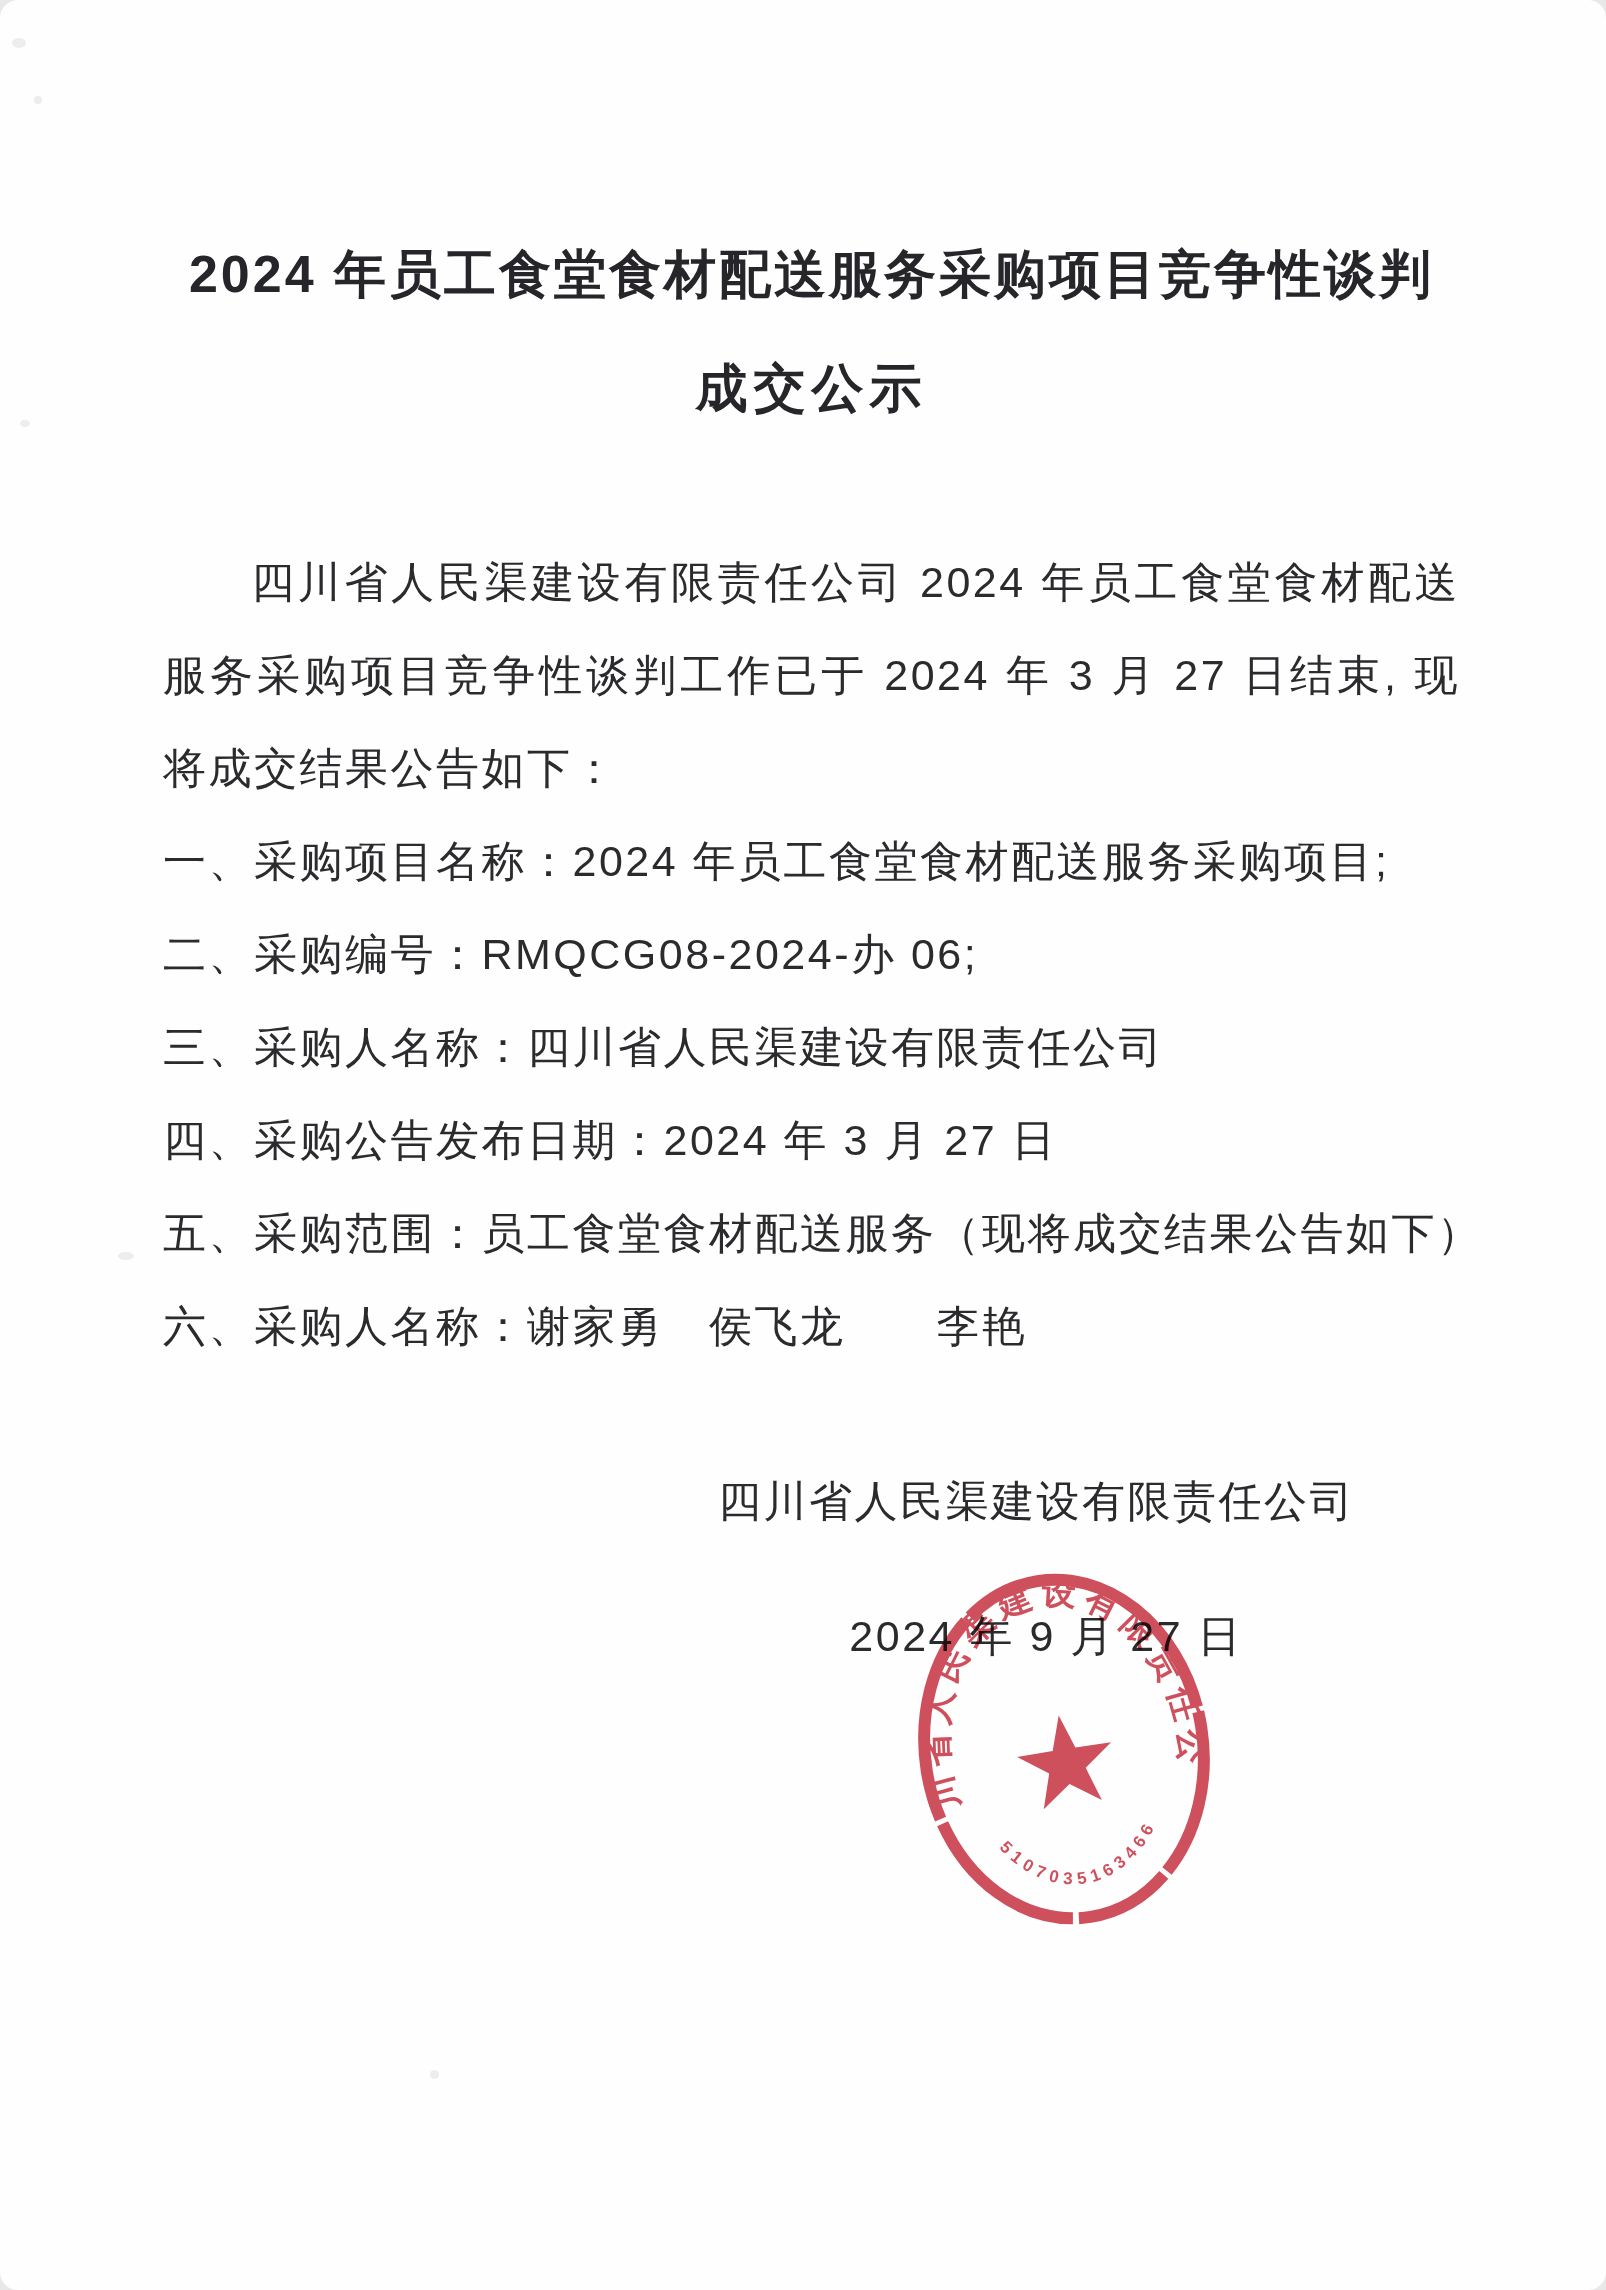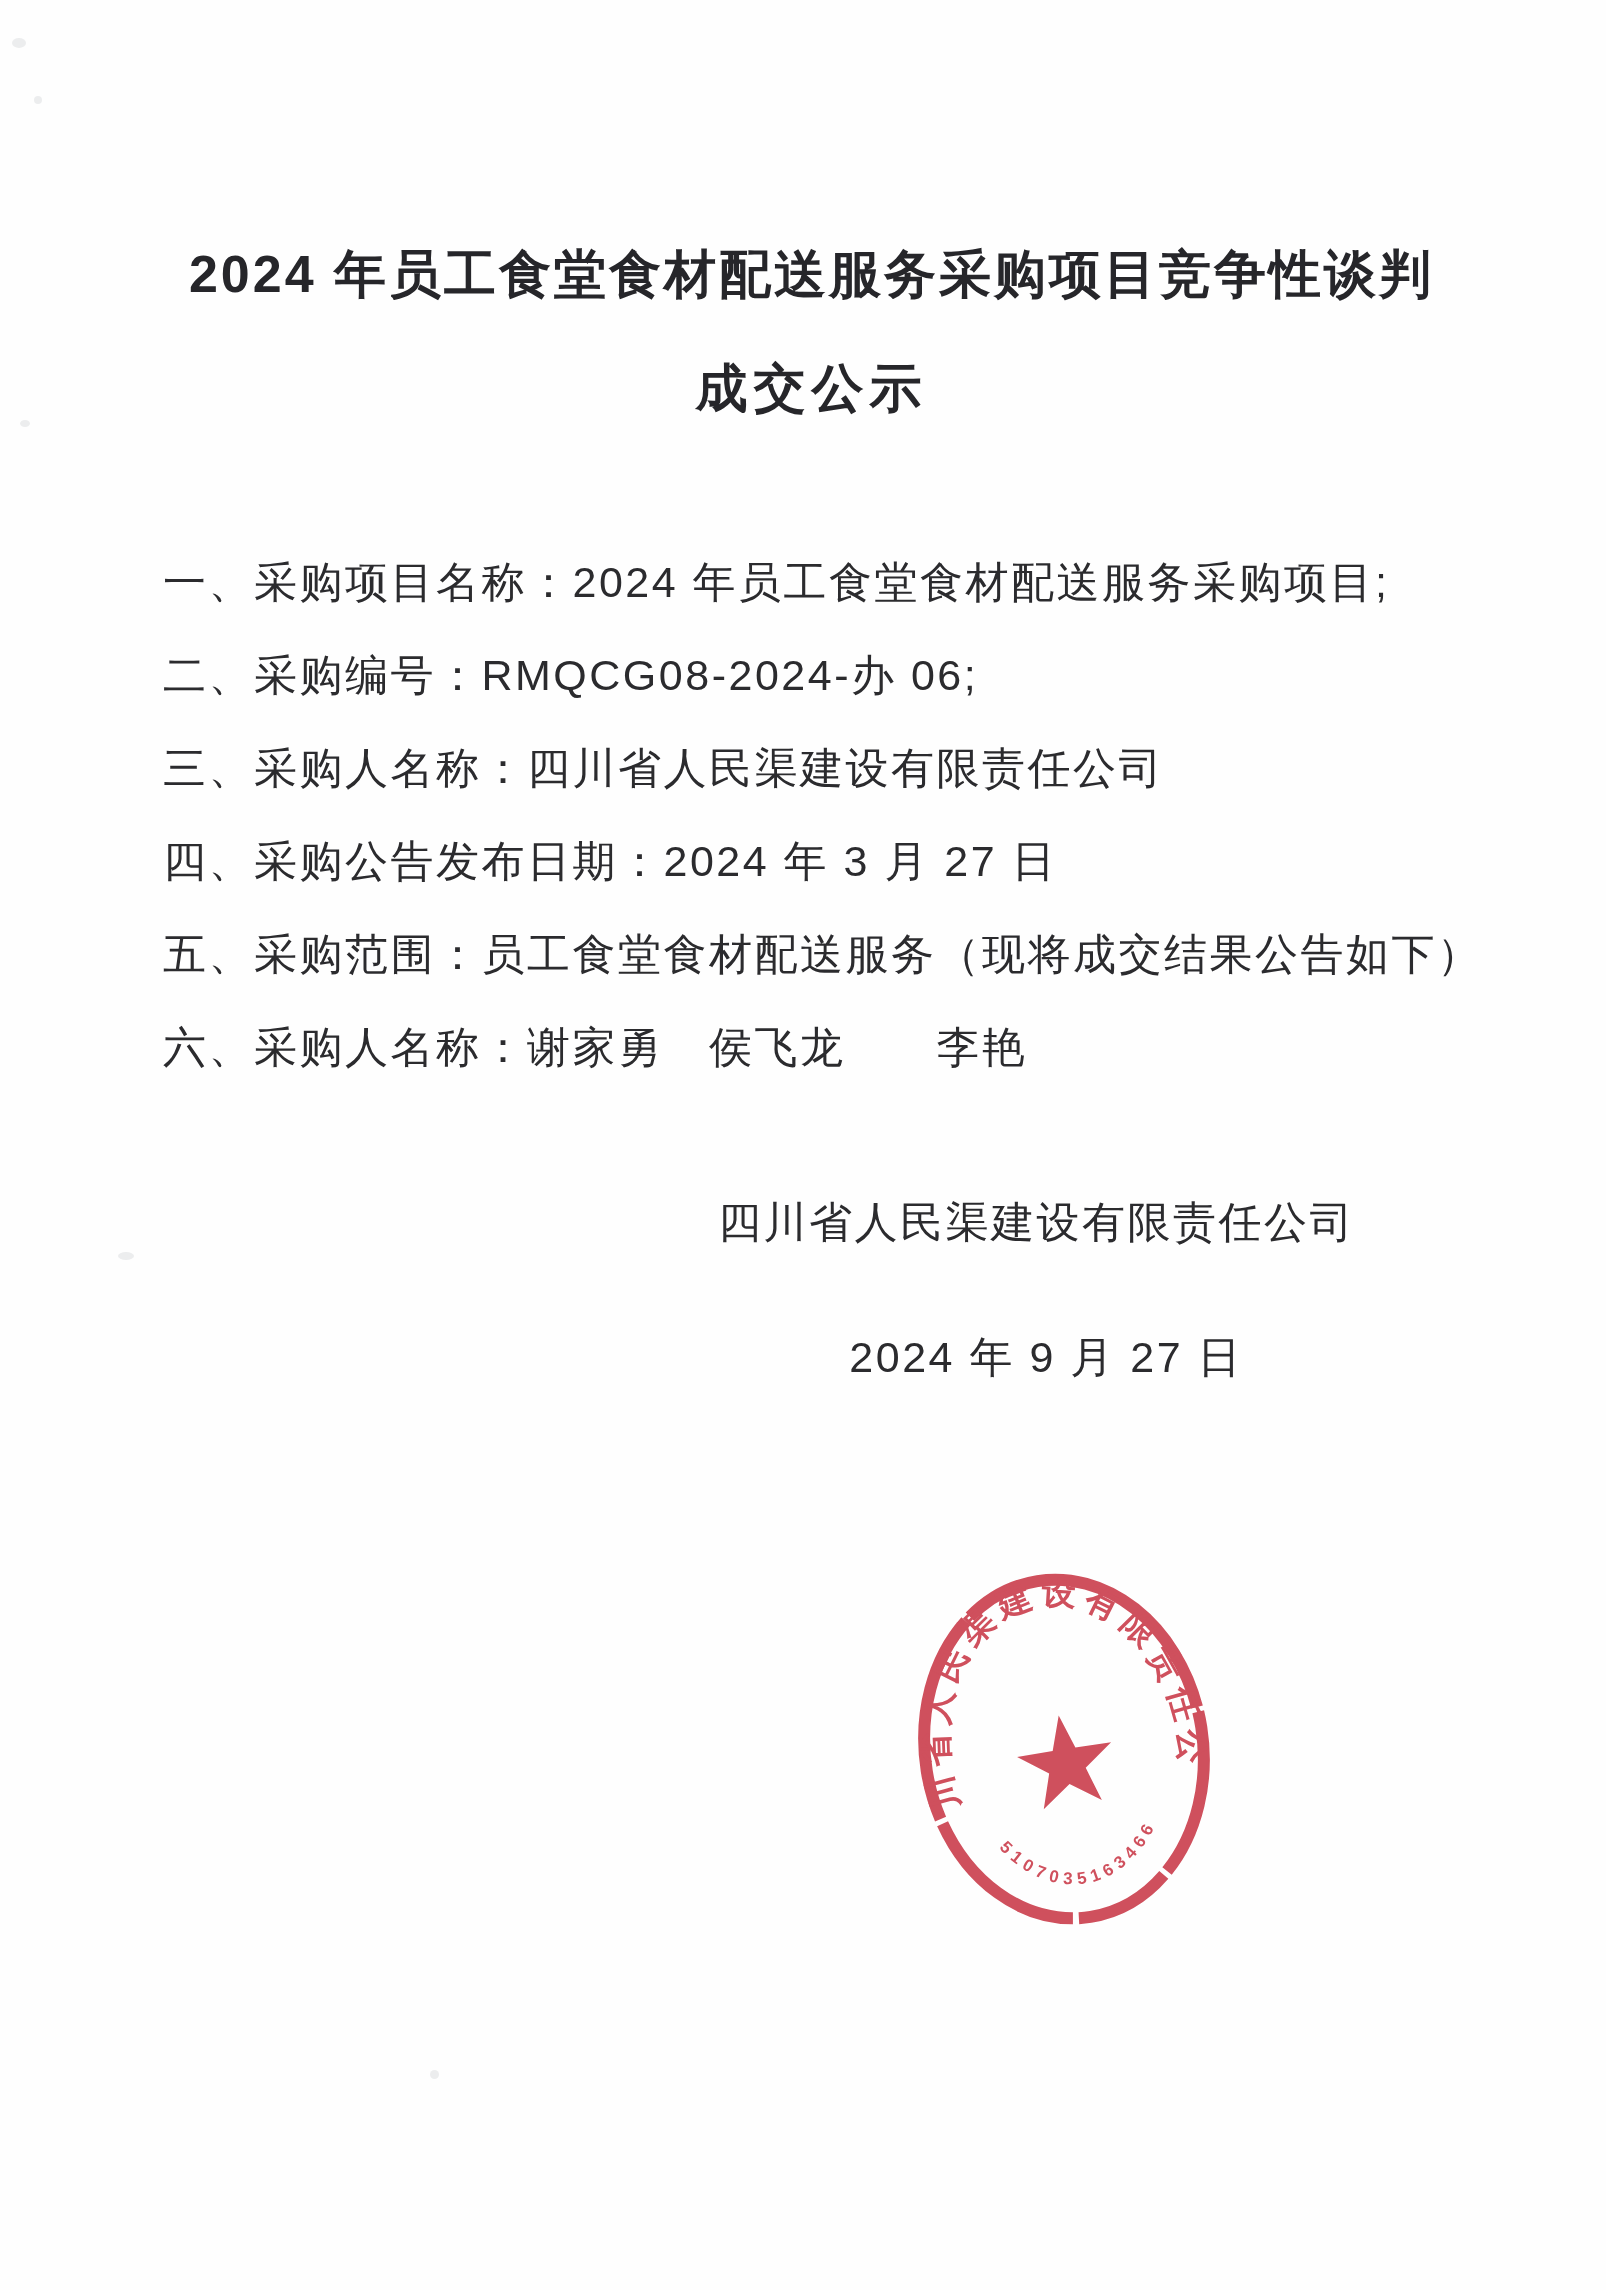--- a/index.html
+++ b/index.html
@@ -6,20 +6,21 @@
   html, body { background: #e8e8e8; }
   .page {
     position: relative;
     width: 1606px;
     height: 2290px;
     margin: 0 auto;
     background: #fefefe;
     overflow: hidden;
     font-family: "Liberation Sans", serif;
     color: #2b2b2e;
+    border-radius: 18px;
   }
   
   .speck {
     position: absolute;
     background: #9aa0a6;
     border-radius: 50%;
     opacity: .18;
   }
   .doc {
     position: relative;
@@ -83,20 +84,21 @@
   <div class="speck" style="left:430px; top:2070px; width:9px; height:9px;"></div>
 
   <div class="doc">
 
     <div class="title">
       <div class="t1">2024 年员工食堂食材配送服务采购项目竞争性谈判</div>
       <div class="t2">成交公示</div>
     </div>
 
     <div class="body-block">
+      <p class="para">四川省人民渠建设有限责任公司 2024 年员工食堂食材配送服务采购项目竞争性谈判工作已于 2024 年 3 月 27 日结束, 现将成交结果公告如下：</p>
       <div class="item">一、采购项目名称：2024 年员工食堂食材配送服务采购项目;</div>
       <div class="item">二、采购编号：RMQCG08-2024-办 06;</div>
       <div class="item">三、采购人名称：四川省人民渠建设有限责任公司</div>
       <div class="item">四、采购公告发布日期：2024 年 3 月 27 日</div>
       <div class="item">五、采购范围：员工食堂食材配送服务（现将成交结果公告如下）</div>
       <div class="item">六、采购人名称：谢家勇　侯飞龙　　李艳</div>
     </div>
 
     <div class="sign-block">
       <div class="sign-company">四川省人民渠建设有限责任公司</div>

